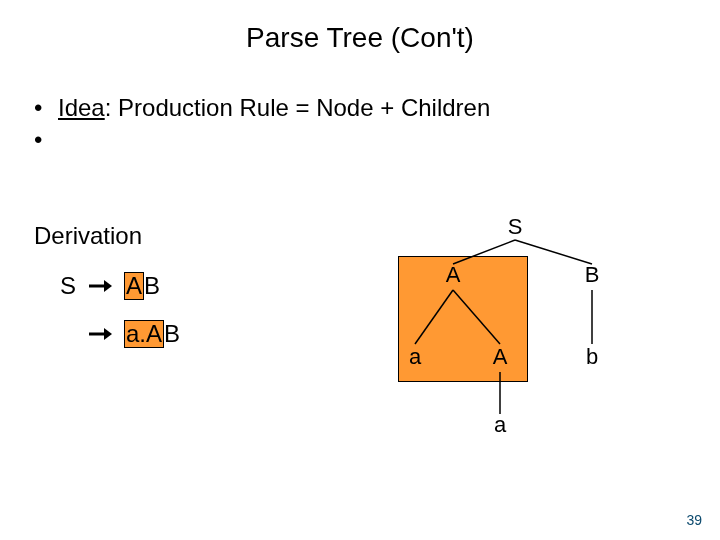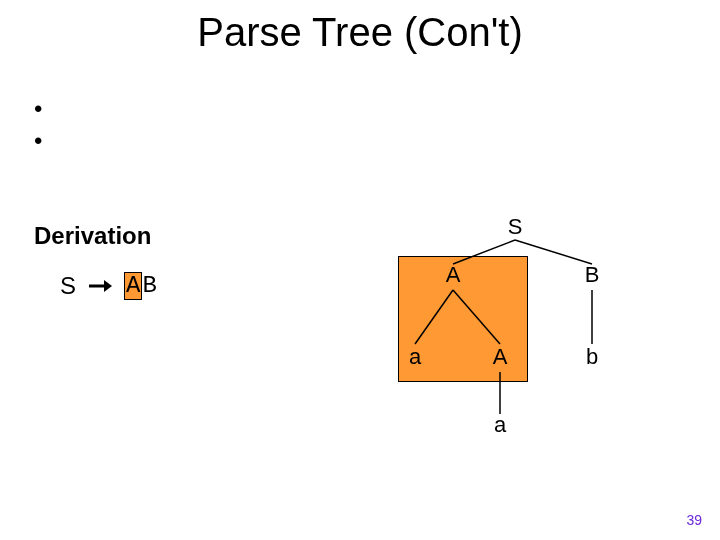--- a/index.html
+++ b/index.html
@@ -7,48 +7,48 @@
     width: 720px;
     height: 540px;
     background: #fff;
     font-family: Arial, Helvetica, sans-serif;
     color: #000;
     position: relative;
     overflow: hidden;
   }
   .title {
     text-align: center;
-    font-size: 40px;
-    padding-top: 10px;
+    font-size: 28px;
+    padding-top: 22px;
     font-weight: normal;
   }
   .bullets {
     margin: 38px 0 0 34px;
     font-size: 24px;
     line-height: 1.35;
   }
   .bullet-row { display: flex; align-items: baseline; }
   .dot { width: 24px; }
   .underline { text-decoration: underline; }
   .deriv-heading {
     position: absolute;
     left: 34px; top: 222px;
     font-size: 24px;
-    font-weight: bold;
+    font-weight: normal;
   }
   .deriv-steps {
     position: absolute;
     left: 60px; top: 262px;
     font-size: 24px;
   }
   .step { display: flex; align-items: center; height: 48px; }
   .lhs { width: 28px; text-align: left; }
   .arrow-cell { width: 36px; }
   .arrow-svg { width: 24px; height: 16px; display: block; }
-  .rhs { position: relative; font-family: Liberation Mono, monospace; }
+  .rhs { position: relative; }
   .hl {
     background: #ff9933;
     border: 1px solid #000;
     padding: 0 1px;
     display: inline-block;
     line-height: 1.1;
   }
   .tree {
     position: absolute;
     left: 360px; top: 214px;
@@ -68,50 +68,65 @@
   .tree svg {
     position: absolute;
     left: 0; top: 0;
     width: 310px; height: 260px;
     overflow: visible;
   }
   .page-num {
     position: absolute;
     right: 18px; bottom: 12px;
     font-size: 14px;
-    color: #6d28d9;
+    color: #0c4a6e;
   }
 </style>
 </head>
 <body>
 
 <h1 class="title">Parse Tree (Con't)</h1>
 
 <div class="bullets">
   <div class="bullet-row">
     <span class="dot">•</span>
+    <span>
+      <span class="underline">Idea</span><span>: Production Rule = Node + Children</span>
+    </span>
   </div>
   <div class="bullet-row">
     <span class="dot">•</span>
   </div>
 </div>
 
 <div class="deriv-heading">Derivation</div>
 
 <div class="deriv-steps">
   <div class="step">
     <span class="lhs">S</span>
     <span class="arrow-cell">
       <svg class="arrow-svg" viewBox="0 0 24 16">
           <line x1="1" y1="8" x2="17" y2="8" stroke="#000" stroke-width="3"></line>
           <polygon points="16,2 24,8 16,14" fill="#000"></polygon>
         </svg>
     </span>
     <span class="rhs">
       <span class="hl">A</span><span>B</span>
+    </span>
+  </div>
+  <div class="step">
+    <span class="lhs"></span>
+    <span class="arrow-cell">
+      <svg class="arrow-svg" viewBox="0 0 24 16">
+          <line x1="1" y1="8" x2="17" y2="8" stroke="#000" stroke-width="3"></line>
+          <polygon points="16,2 24,8 16,14" fill="#000"></polygon>
+        </svg>
+    </span>
+    <span class="rhs">
+      <span class="hl">a.A</span><span>B</span>
     </span>
   </div>
 </div>
 
 <div class="tree">
   <div class="orange-box" style="left:38px; top:42px; width:130px; height:126px;"></div>
   <svg>
     <line x1="155" y1="26" x2="93" y2="50" stroke="#000" stroke-width="1.5"></line>
     <line x1="155" y1="26" x2="232" y2="50" stroke="#000" stroke-width="1.5"></line>
     <line x1="93" y1="76" x2="55" y2="130" stroke="#000" stroke-width="1.5"></line>

